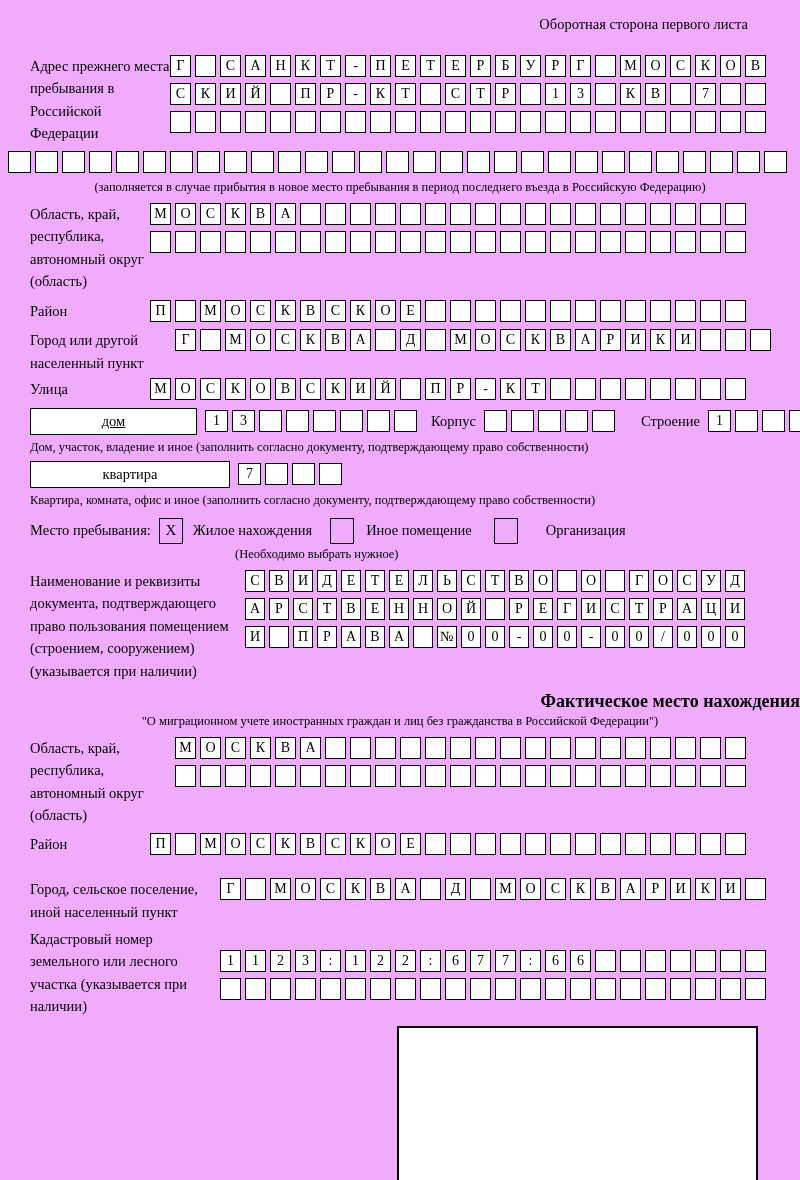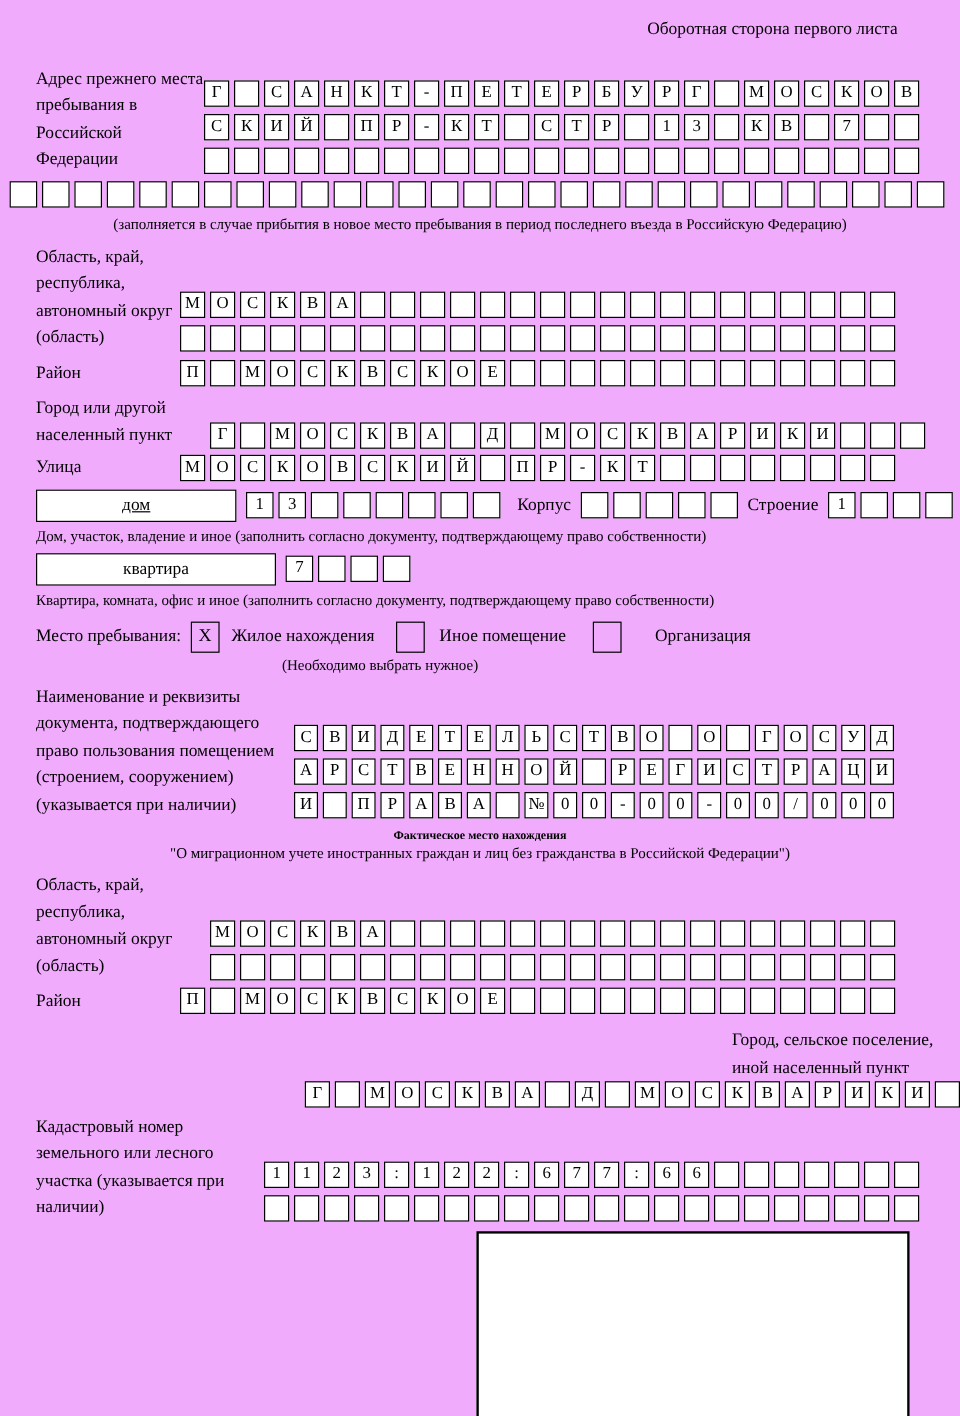--- a/index.html
+++ b/index.html
@@ -4,21 +4,21 @@
 <style>
   * { margin:0; padding:0; box-sizing:border-box; }
   html,body { background:#fff; }
   .page {
     width:800px; height:1180px; background:#f0abfc; color:#000;
     font-family:"Liberation Serif","DejaVu Serif",serif;
     position:relative; overflow:hidden; padding-top:16px;
   }
   .hdr { text-align:right; padding-right:52px; font-size:14.5px; }
 
-  .flexrow { display:flex; align-items:flex-end; }
+  .flexrow { display:flex; align-items:flex-start; }
   .lbl { font-size:14.5px; line-height:1.55; flex:none; }
   .rows { display:flex; flex-direction:column; gap:6px; }
 
   .cellrow { display:flex; gap:4px; flex:none; }
   .cell {
     width:21px; height:22px; border:1.5px solid #000; flex:none;
     display:flex; align-items:center; justify-content:center;
     font-size:14px; background:#fff;
   }
   .cells-doc .cell { width:20px; }
@@ -338,21 +338,21 @@
         <span class="cell"></span>
       </div>
     <div class="inline-lbl" style="margin-left:6px;">Корпус</div>
     <div class="cellrow cells-wide">
         <span class="cell"></span>
         <span class="cell"></span>
         <span class="cell"></span>
         <span class="cell"></span>
         <span class="cell"></span>
       </div>
-    <div class="inline-lbl" style="margin-left:0;">Строение</div>
+    <div class="inline-lbl" style="margin-left:18px;">Строение</div>
     <div class="cellrow cells-wide">
         <span class="cell">1</span>
         <span class="cell"></span>
         <span class="cell"></span>
         <span class="cell"></span>
       </div>
   </div>
   <div class="caption ml30">Дом, участок, владение и иное (заполнить согласно документу, подтверждающему право собственности)</div>
 
   <div class="flexrow ml30" style="margin-top:6px; align-items:center; gap:8px;">
@@ -445,21 +445,21 @@
           <span class="cell">0</span>
           <span class="cell">0</span>
           <span class="cell">/</span>
           <span class="cell">0</span>
           <span class="cell">0</span>
           <span class="cell">0</span>
         </div>
     </div>
   </div>
 
-  <div class="sec-title" style="font-size:10px;">Фактическое место нахождения</div>
+  <div class="sec-title" style="font-size:18px;text-align:right;">Фактическое место нахождения</div>
   <div class="center-note">"О миграционном учете иностранных граждан и лиц без гражданства в Российской Федерации")</div>
 
   <div class="flexrow ml30 mt6">
     <div class="lbl" style="width:145px;">Область, край, республика, автономный округ (область)</div>
     <div class="rows">
       <div class="cellrow">
           <span class="cell">М</span>
           <span class="cell">О</span>
           <span class="cell">С</span>
           <span class="cell">К</span>
@@ -534,21 +534,21 @@
         <span class="cell"></span>
         <span class="cell"></span>
         <span class="cell"></span>
         <span class="cell"></span>
         <span class="cell"></span>
         <span class="cell"></span>
         <span class="cell"></span>
       </div>
   </div>
 
-  <div class="flexrow ml30" style="margin-top:11px;flex-direction:column;">
+  <div class="flexrow ml30" style="margin-top:23px;">
     <div class="lbl" style="width:190px;">Город, сельское поселение, иной населенный пункт</div>
     <div class="cellrow cells-mid">
         <span class="cell">Г</span>
         <span class="cell"></span>
         <span class="cell">М</span>
         <span class="cell">О</span>
         <span class="cell">С</span>
         <span class="cell">К</span>
         <span class="cell">В</span>
         <span class="cell">А</span>

